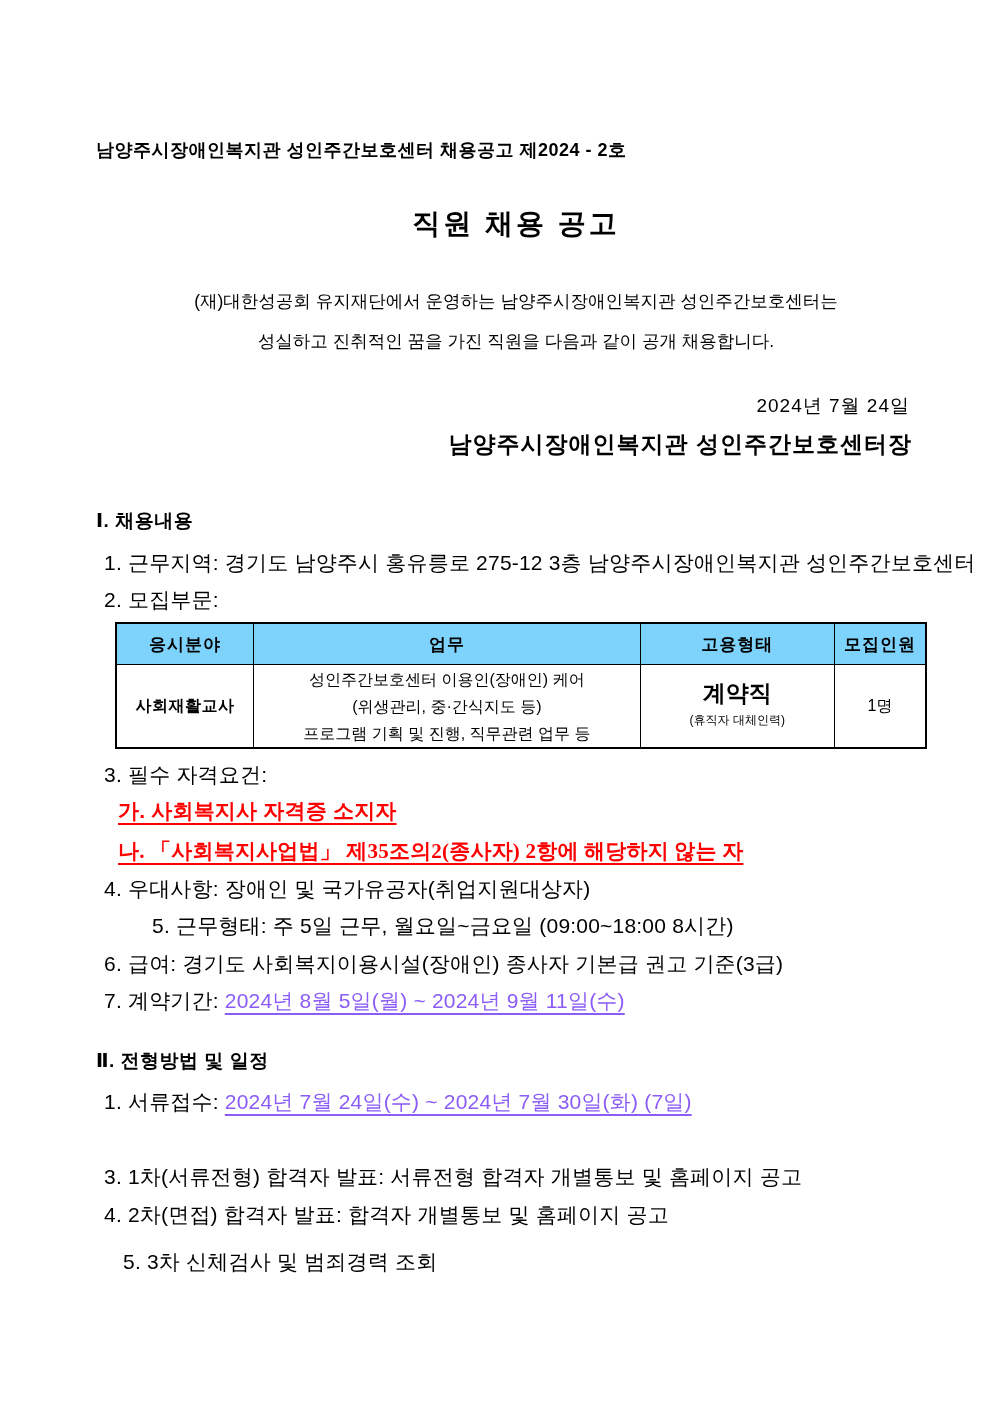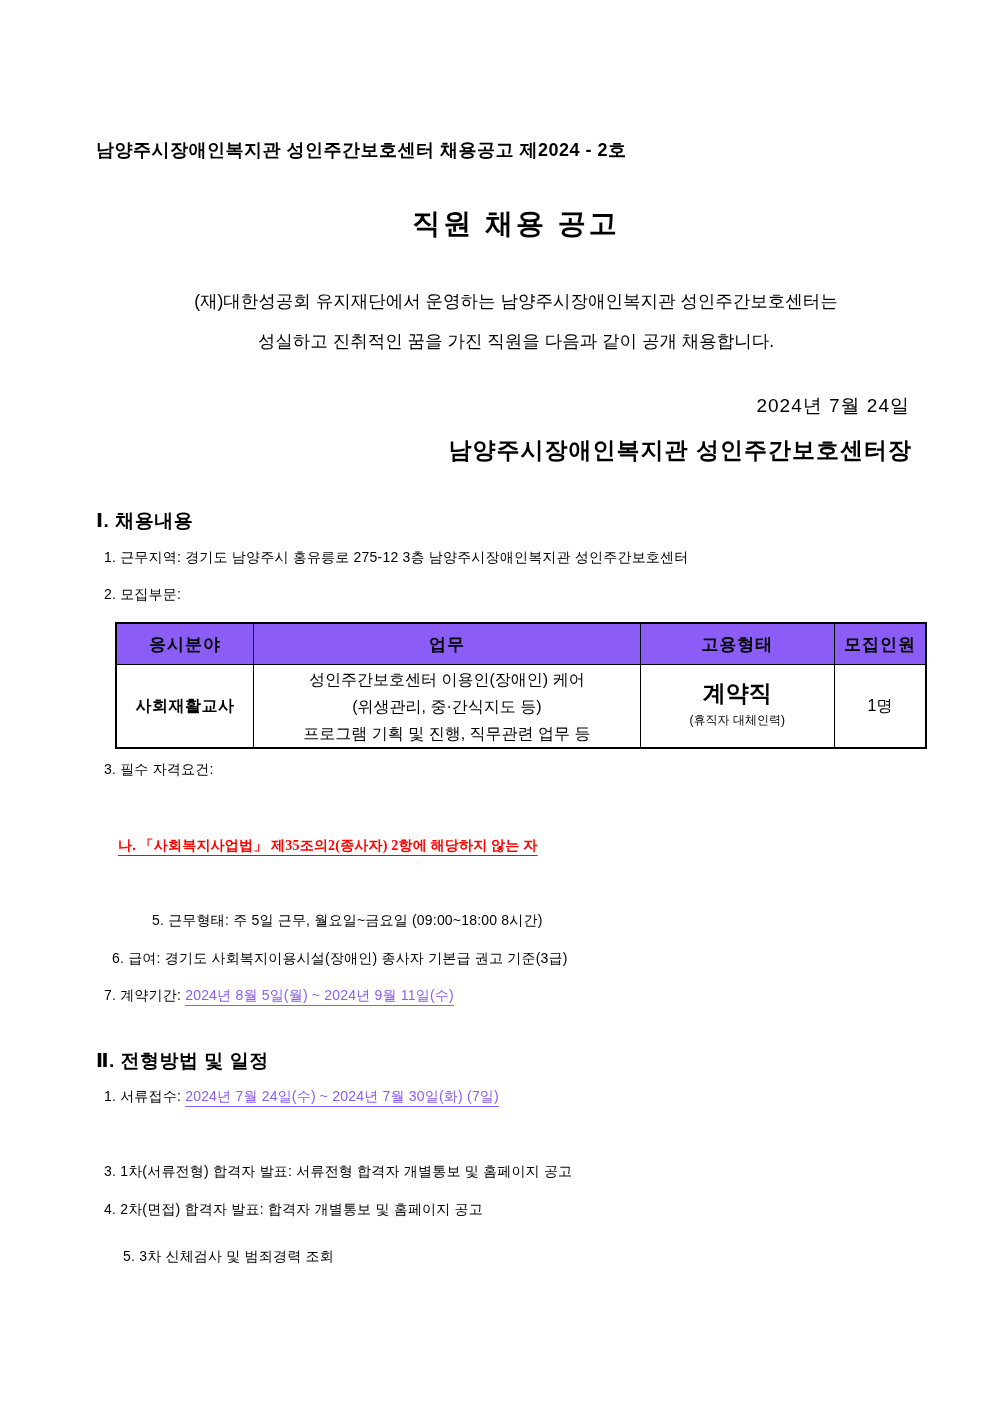--- a/index.html
+++ b/index.html
@@ -27,35 +27,35 @@
     left: 0; top: 281px; width: 1032px;
     text-align: center;
     font-size: 17.5px; line-height: 40px;
   }
   .date-line {
     top: 393px; right: 82px;
     font-size: 19px; letter-spacing: 1px;
   }
   .signature-line {
     top: 429px; right: 80px;
-    font-size: 23px; font-weight: bold; letter-spacing: 1px; margin-top: 6px;
+    font-size: 23px; font-weight: bold; letter-spacing: 1px;
   }
 
   .sec-heading { font-size: 19px; font-weight: bold; letter-spacing: 0.5px; }
-  .item { font-size: 14px; letter-spacing: 0.2px; }
+  .item { font-size: 21px; letter-spacing: 0.2px; }
 
   .s1-heading { left: 96px; top: 508px; }
   .s1-item1 { left: 104px; top: 549px; }
   .s1-item2 { left: 104px; top: 586px; }
   .s1-item3 { left: 104px; top: 761px; }
   .s1-item3a { left: 118px; top: 797px; }
   .s1-item3b { left: 118px; top: 837px; font-family: Liberation Serif, serif; }
   .s1-item4 { left: 104px; top: 875px; }
   .s1-item5 { left: 104px; top: 912px; margin-left: 48px; }
-  .s1-item6 { left: 104px; top: 950px; margin-left: 8px; }
+  .s1-item6 { left: 104px; top: 950px; }
   .s1-item7 { left: 104px; top: 987px; }
 
   .s2-heading { left: 96px; top: 1048px; }
   .s2-item1 { left: 104px; top: 1088px; }
   .s2-item2 { left: 104px; top: 1126px; }
   .s2-item3 { left: 104px; top: 1163px; }
   .s2-item4 { left: 104px; top: 1201px; }
   .s2-item5 { left: 104px; top: 1248px; margin-left: 19px; }
   .red-bold { color: #FF0000; font-weight: bold; }
   .blue-bold { color: #8b5cf6; font-weight: normal; }
@@ -70,21 +70,21 @@
     table-layout: fixed;
   }
   table.recruit th, table.recruit td {
     border: 1px solid #000000;
     text-align: center;
     vertical-align: middle;
     padding: 0 4px;
   }
   table.recruit { border: 2px solid #000000; }
   table.recruit th {
-    background: #8b5cf6;
+    background: #7dd3fc;
     font-size: 17px; font-weight: bold;
     height: 40px; letter-spacing: 1px;
   }
   table.recruit td { height: 82px; font-size: 16px; }
   td.cell-field { font-size: 17px; font-weight: bold; letter-spacing: 0.5px; }
   td.cell-duties div { line-height: 27px; }
   td.cell-type .type-main { font-weight: bold; font-size: 23px; line-height: 28px; }
   td.cell-type .type-sub { font-size: 12px; line-height: 26px; }
 </style>
 </head>
@@ -138,23 +138,25 @@
           <div class="type-main">계약직</div>
           <div class="type-sub">(휴직자 대체인력)</div>
         </td>
         <td>1명</td>
       </tr>
     </tbody>
   </table>
 
   <div class="abs item s1-item3">3. 필수 자격요건:</div>
 
+  <div class="abs item s1-item3a red-bold u">가. 사회복지사 자격증 소지자</div>
 
   <div class="abs item s1-item3b red-bold u">나. 「사회복지사업법」 제35조의2(종사자) 2항에 해당하지 않는 자</div>
 
+  <div class="abs item s1-item4">4. 우대사항: 장애인 및 국가유공자(취업지원대상자)</div>
 
   <div class="abs item s1-item5">5. 근무형태: 주 5일 근무, 월요일~금요일 (09:00~18:00 8시간)</div>
 
   <div class="abs item s1-item6">6. 급여: 경기도 사회복지이용시설(장애인) 종사자 기본급 권고 기준(3급)</div>
 
   <div class="abs item s1-item7">
     <span>7. 계약기간: </span><span class="blue-bold u">2024년 8월 5일(월) ~ 2024년 9월 11일(수)</span>
   </div>
 
   <div class="abs sec-heading s2-heading">Ⅱ. 전형방법 및 일정</div>

